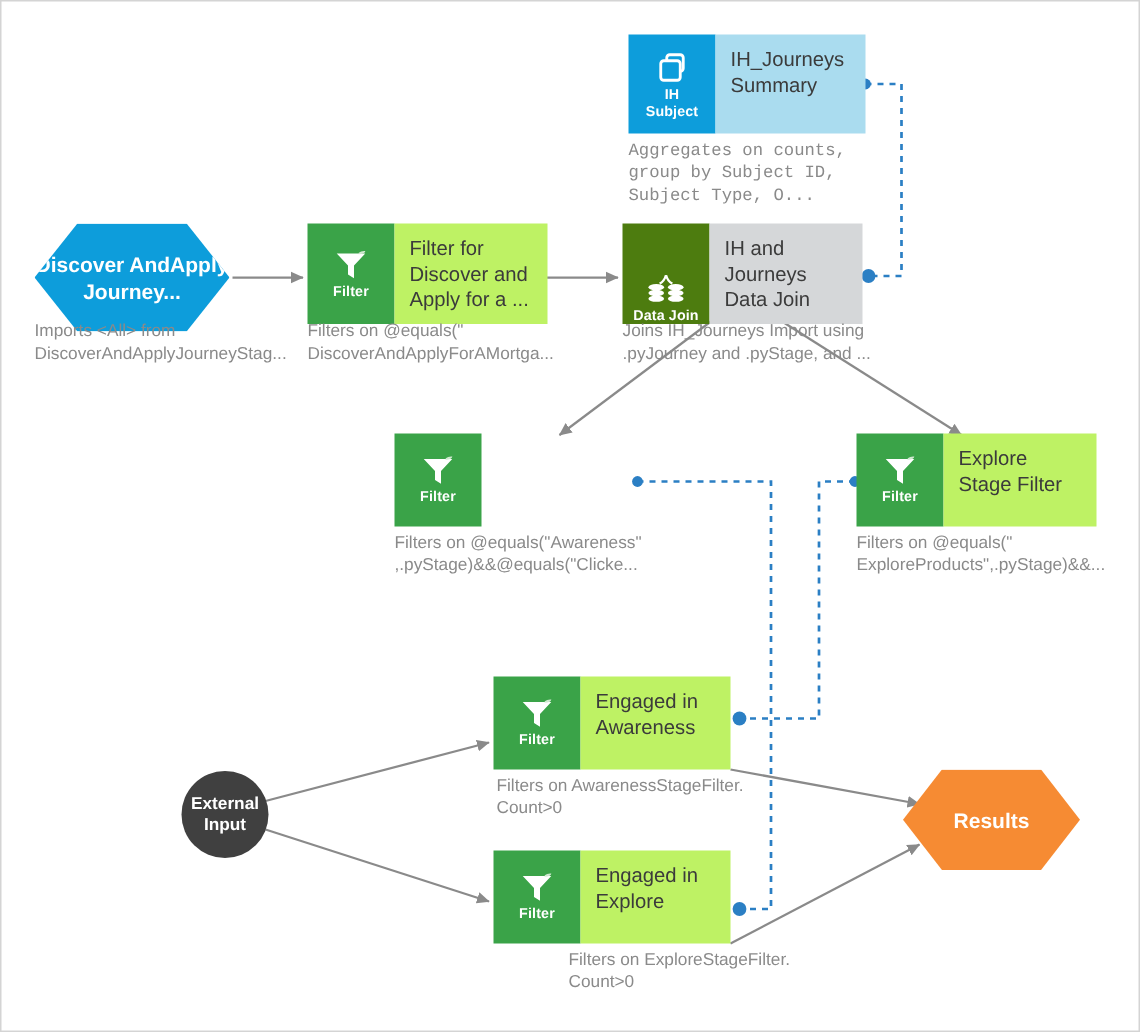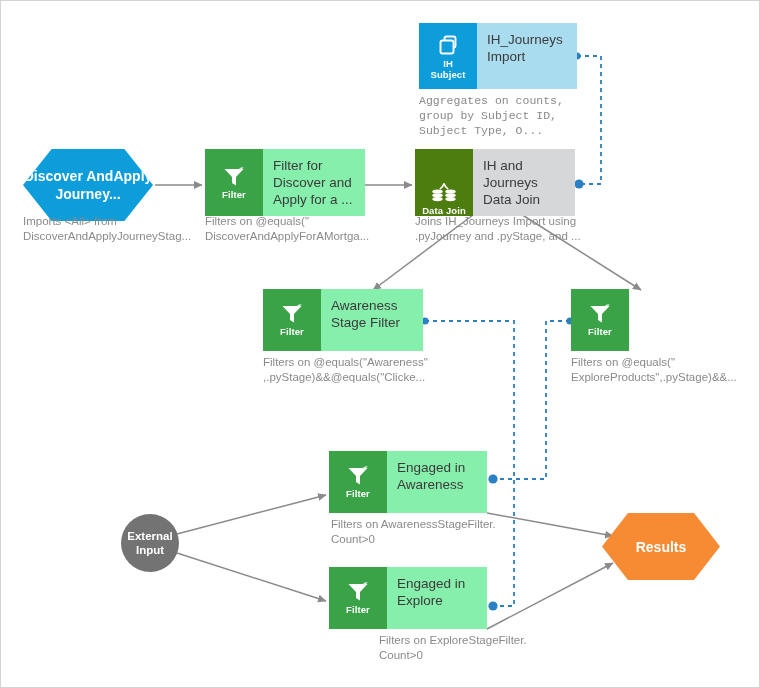--- a/index.html
+++ b/index.html
@@ -34,21 +34,21 @@
     box-sizing:border-box;
   }
   .caption{
     position:absolute;
     font-size:11.5px;line-height:15px;color:#8a8a8a;
     width:180px;
   }
 
   
   .filter .iconbox{background:#3aa348;}
-  .filter .titlebox{background:#86efac;}
+  .filter .titlebox{background:#bef264;}
   .ih .iconbox{background:#0d9ddb;}
   .ih .titlebox{background:#aadcef;}
   .join .iconbox{background:#4d7c0f;justify-content:flex-end;}
   .join .titlebox{background:#d5d7d9;}
 
   
   .hex{
     position:absolute;display:flex;align-items:center;justify-content:center;
     text-align:center;color:#fff;font-weight:bold;
     -webkit-clip-path:polygon(22% 0,78% 0,100% 50%,78% 100%,22% 100%,0 50%);
@@ -56,21 +56,21 @@
   }
   #node-start{left:22px;top:148px;width:130px;height:72px;background:#0d9ddb;
     font-size:14px;line-height:18px;}
   #node-results{left:601px;top:512px;width:118px;height:67px;background:#f68b33;
     font-size:14px;}
 
   
   .circ{
     position:absolute;border-radius:50%;
     display:flex;align-items:center;justify-content:center;text-align:center;
-    color:#fff;font-weight:bold;font-size:11.5px;line-height:14px;background:#737373;
+    color:#fff;font-weight:bold;font-size:11.5px;line-height:14px;background:#404040;
   }
   #node-external{left:120px;top:513px;width:58px;height:58px;}
 </style>
 </head>
 <body>
 
 <div id="canvas">
 
   <svg id="wires" viewBox="0 0 760 688" xmlns="http://www.w3.org/2000/svg">
     <defs>
@@ -114,21 +114,21 @@
         <svg width="24" height="24" viewBox="0 0 24 24">
           <rect x="8.5" y="3.5" width="11" height="11" rx="2" fill="none" stroke="#fff" stroke-width="1.9"></rect>
           <path d="M15.5 20.5 H6.5 a2 2 0 0 1 -2 -2 V9.5 a2 2 0 0 1 2 -2 H15.5 a2 2 0 0 1 2 2 V18.5 a2 2 0 0 1 -2 2 z" fill="#0d9ddb" stroke="#fff" stroke-width="1.9"></path>
         </svg>
       </span>
       <span class="ilabel">
         <span>IH</span><br>
         <span>Subject</span>
       </span>
     </div>
-    <div class="titlebox">IH_Journeys Import</div>
+    <div class="titlebox">IH_Journeys Summary</div>
   </div>
   <div class="caption" style="left:418px;top:92px;width:162px;font-family:Liberation Mono, monospace;">Aggregates on counts, group by Subject ID, Subject Type, O...</div>
 
   <div class="hex" id="node-start">
     <span>Discover AndApply Journey...</span>
   </div>
   <div class="caption" style="left:22px;top:213px;width:170px;">Imports &lt;All&gt; from DiscoverAndApplyJourneyStag...</div>
 
   <div class="node filter" style="left:204px;top:148px;width:160px;height:67px;">
     <div class="iconbox">
@@ -167,34 +167,34 @@
   <div class="node filter" style="left:262px;top:288px;width:160px;height:62px;">
     <div class="iconbox">
       <span class="glyph">
         <svg width="24" height="22" viewBox="0 0 24 22">
           <path d="M2.5 3 H21.5 L14 11 V19.5 L10 17 V11 z" fill="#fff"></path>
           <path d="M17 3.5 q4 0 4.6 -2.2 q-2.8 -0.3 -4.4 1.2" fill="#cfe8cf"></path>
         </svg>
       </span>
       <span class="ilabel">Filter</span>
     </div>
-    <div class="titlebox">Awareness Stage Filter</div>
   </div>
   <div class="caption" style="left:262px;top:354px;width:180px;">Filters on @equals("Awareness" ,.pyStage)&amp;&amp;@equals("Clicke...</div>
 
   <div class="node filter" style="left:570px;top:288px;width:160px;height:62px;">
     <div class="iconbox">
       <span class="glyph">
         <svg width="24" height="22" viewBox="0 0 24 22">
           <path d="M2.5 3 H21.5 L14 11 V19.5 L10 17 V11 z" fill="#fff"></path>
           <path d="M17 3.5 q4 0 4.6 -2.2 q-2.8 -0.3 -4.4 1.2" fill="#cfe8cf"></path>
         </svg>
       </span>
       <span class="ilabel">Filter</span>
     </div>
+    <div class="titlebox">Explore Stage Filter</div>
   </div>
   <div class="caption" style="left:570px;top:354px;width:180px;">Filters on @equals(" ExploreProducts",.pyStage)&amp;&amp;...</div>
 
   <div class="circ" id="node-external">
     <span>External Input</span>
   </div>
 
   <div class="node filter" style="left:328px;top:450px;width:158px;height:62px;">
     <div class="iconbox">
       <span class="glyph">

